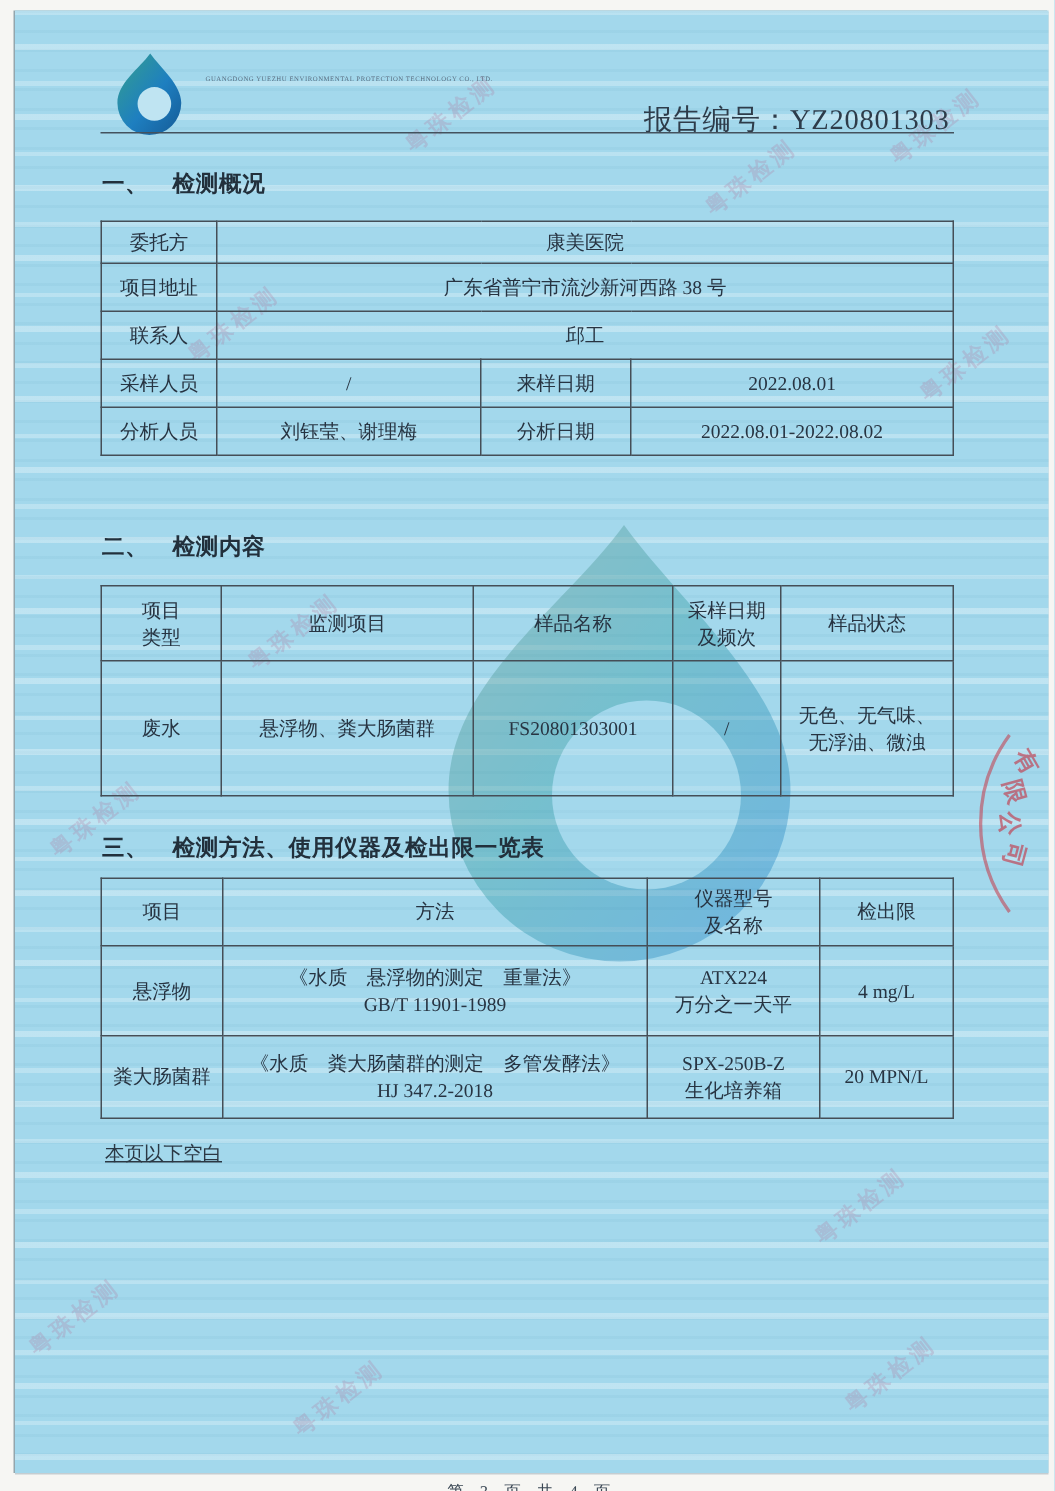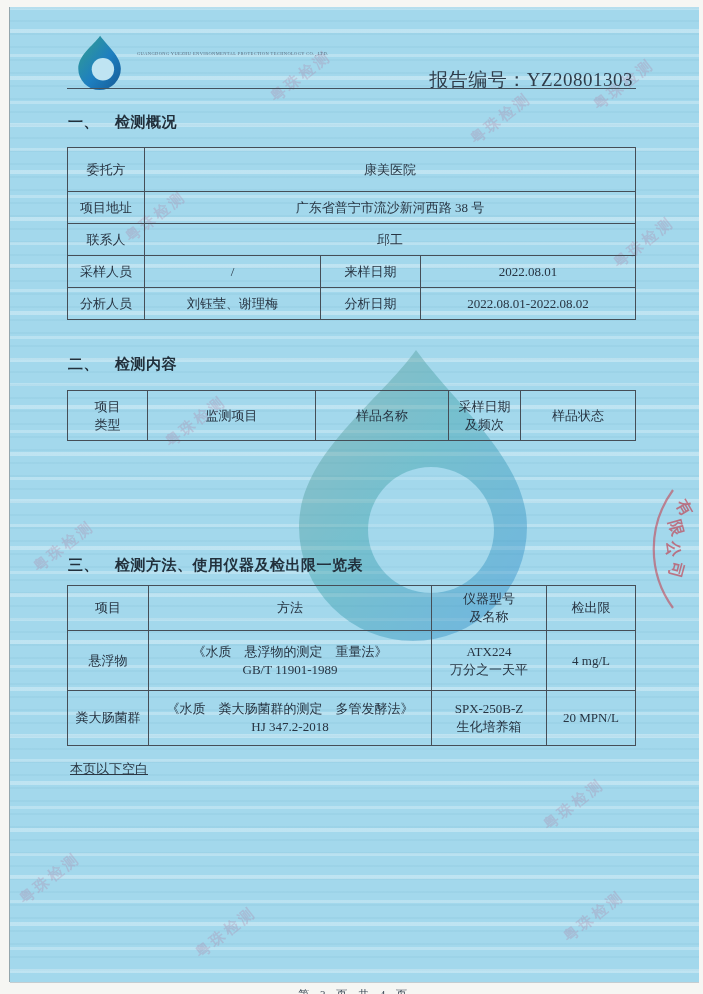--- a/index.html
+++ b/index.html
@@ -117,21 +117,21 @@
   </div>
 
   <table class="doc" style="top:140px;width:568px">
     <colgroup>
         <col style="width:77px">
         <col style="width:176px">
         <col style="width:100px">
         <col style="width:215px">
       </colgroup>
     <tbody>
-        <tr style="height:44px">
+        <tr style="height:28px">
       <td>委托方</td>
       <td colspan="3">康美医院</td>
     </tr>
     <tr style="height:32px">
       <td>项目地址</td>
       <td colspan="3">广东省普宁市流沙新河西路 38 号</td>
     </tr>
     <tr style="height:32px">
       <td>联系人</td>
       <td colspan="3">邱工</td>
@@ -170,20 +170,30 @@
             <div>类型</div>
           </th>
       <th>监测项目</th>
       <th>样品名称</th>
       <th>
             <div>采样日期</div>
             <div>及频次</div>
           </th>
       <th>样品状态</th>
     </tr>
+    <tr style="height:90px">
+      <td>废水</td>
+      <td>悬浮物、粪大肠菌群</td>
+      <td>FS20801303001</td>
+      <td>/</td>
+      <td>
+            <div>无色、无气味、</div>
+            <div>无浮油、微浊</div>
+          </td>
+    </tr>
   </tbody>
     </table>
 
   <div class="sec-heading" style="top:549px">
     <span>三、</span><span class="sec-title">检测方法、使用仪器及检出限一览表</span>
   </div>
 
   <table class="doc" style="top:578px;width:568px">
     <colgroup>
         <col style="width:81px">

